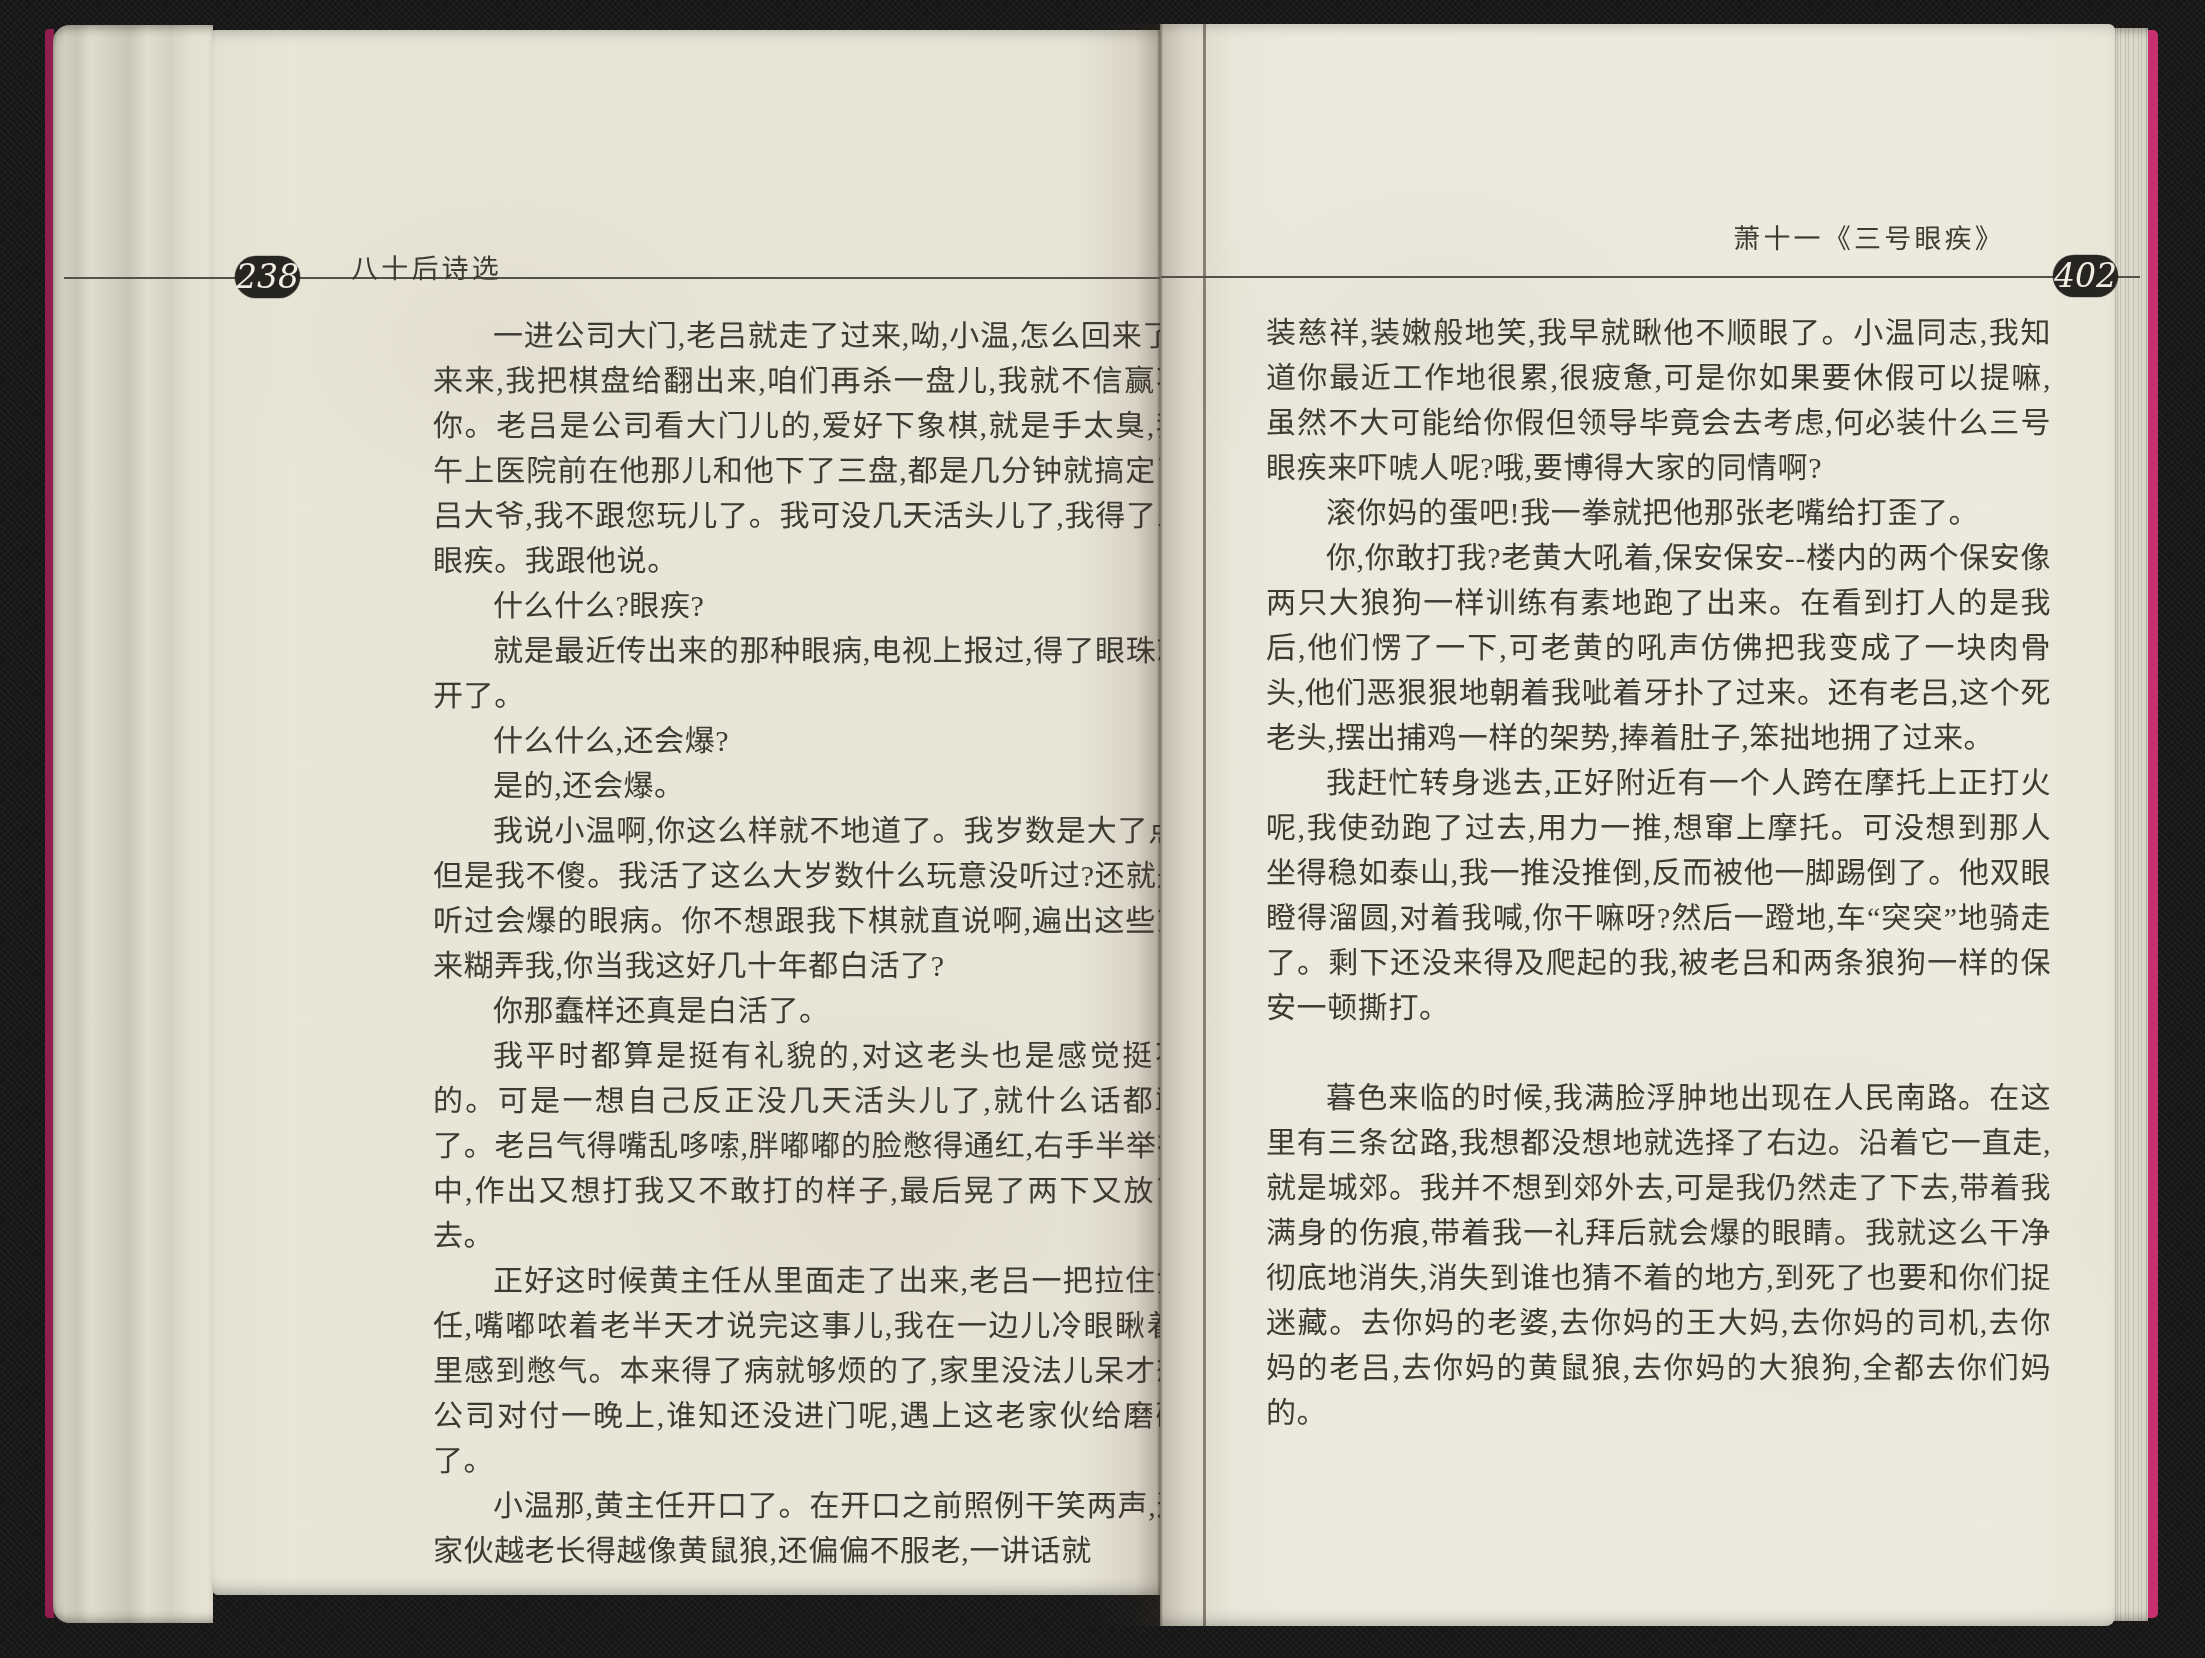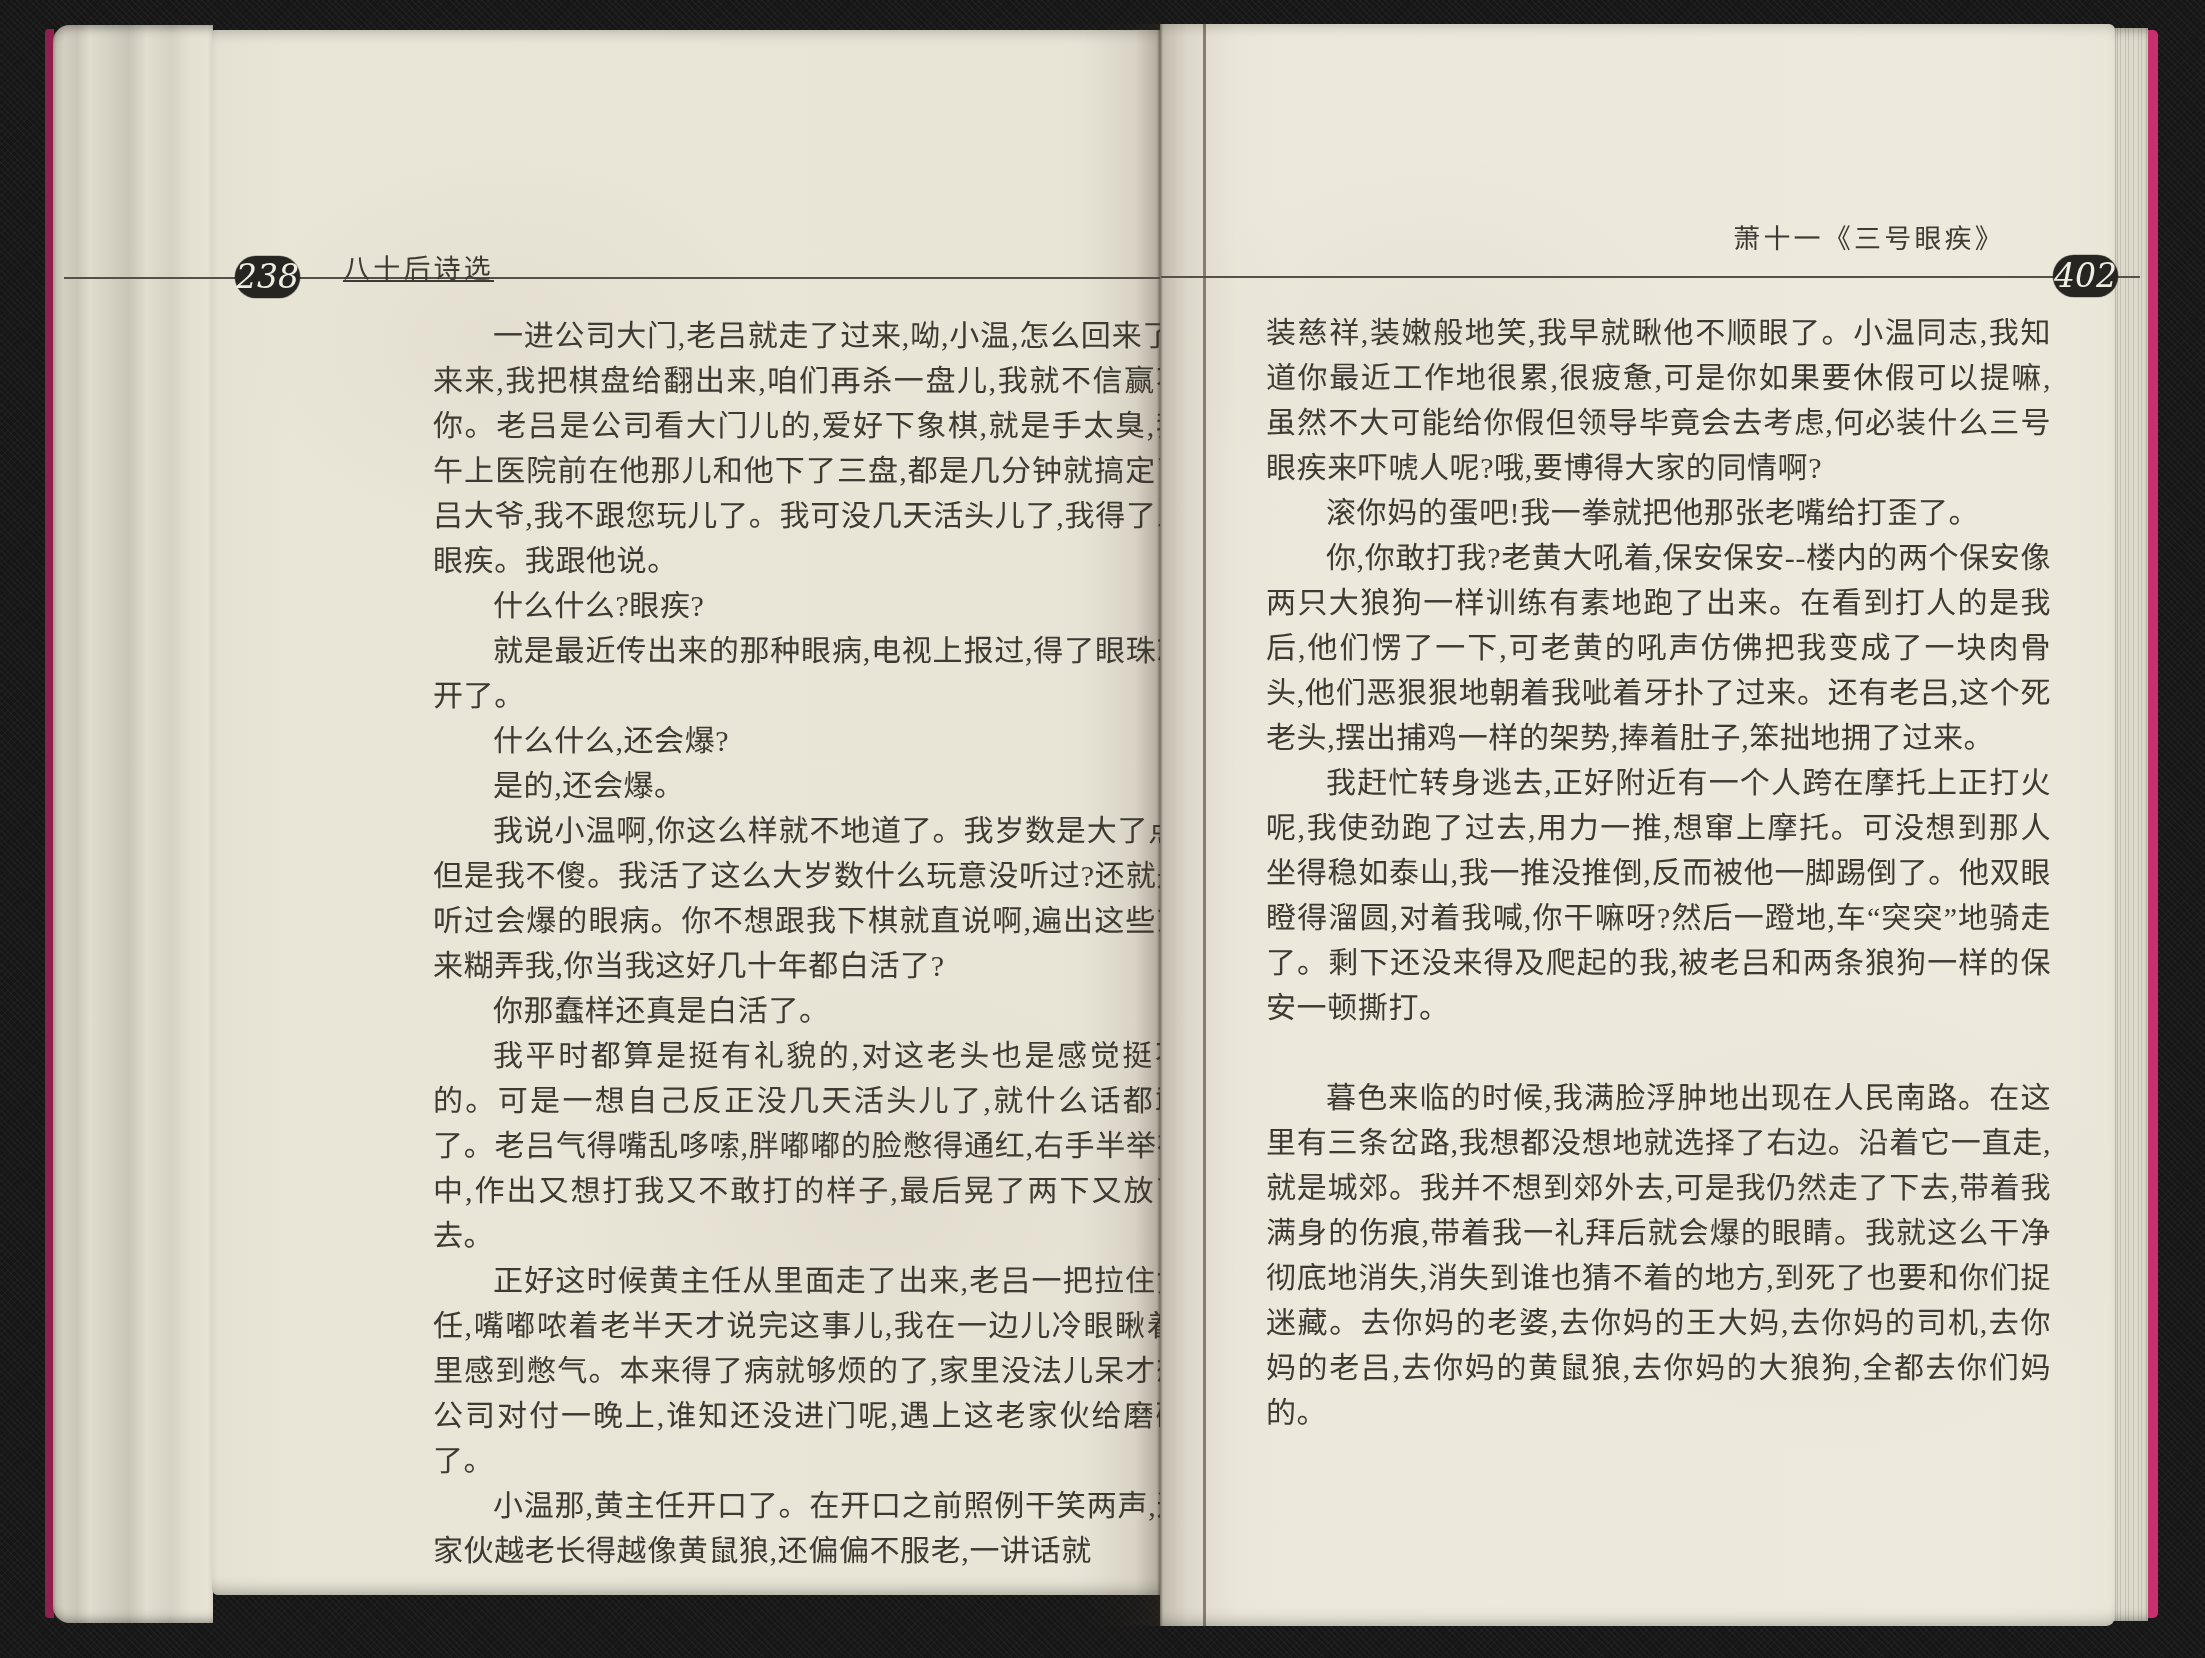--- a/index.html
+++ b/index.html
@@ -128,19 +128,19 @@
         <p>我赶忙转身逃去,正好附近有一个人跨在摩托上正打火呢,我使劲跑了过去,用力一推,想窜上摩托。可没想到那人坐得稳如泰山,我一推没推倒,反而被他一脚踢倒了。他双眼瞪得溜圆,对着我喊,你干嘛呀?然后一蹬地,车“突突”地骑走了。剩下还没来得及爬起的我,被老吕和两条狼狗一样的保安一顿撕打。</p>
         <p class="section-start">暮色来临的时候,我满脸浮肿地出现在人民南路。在这里有三条岔路,我想都没想地就选择了右边。沿着它一直走,就是城郊。我并不想到郊外去,可是我仍然走了下去,带着我满身的伤痕,带着我一礼拜后就会爆的眼睛。我就这么干净彻底地消失,消失到谁也猜不着的地方,到死了也要和你们捉迷藏。去你妈的老婆,去你妈的王大妈,去你妈的司机,去你妈的老吕,去你妈的黄鼠狼,去你妈的大狼狗,全都去你们妈的。</p>
       </div>
     </div>
 
     <div class="gutter"></div>
     <div class="gutter-line"></div>
 
     <div class="rule rule-left"></div>
     <div class="rule rule-right"></div>
-    <div class="running-header rh-left" style="left:298px; top:223px;text-decoration:underline;">八十后诗选</div>
+    <div class="running-header rh-left" style="left:306px; top:223px;">八十后诗选</div>
     <div class="badge badge-left">238</div>
     <div class="badge badge-right">402</div>
 
   </div>
 </div>
 
 
 </body></html>

